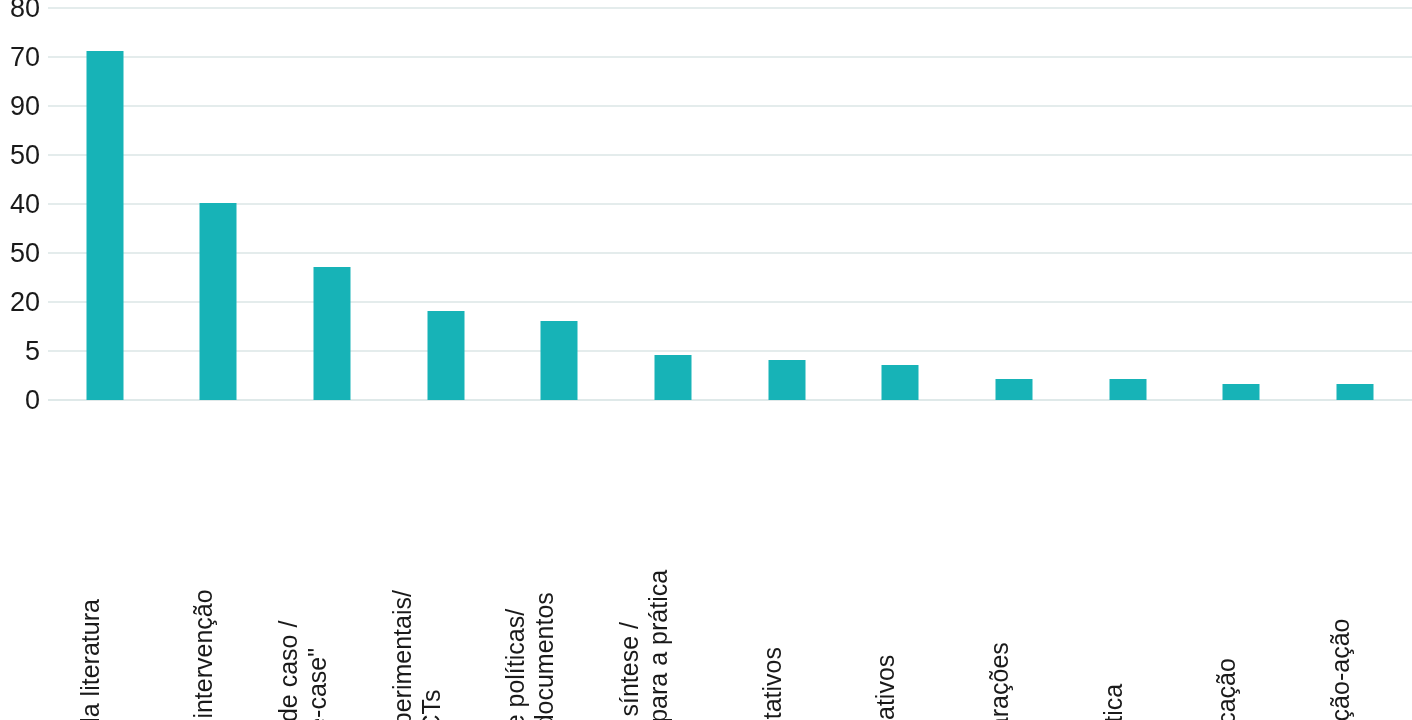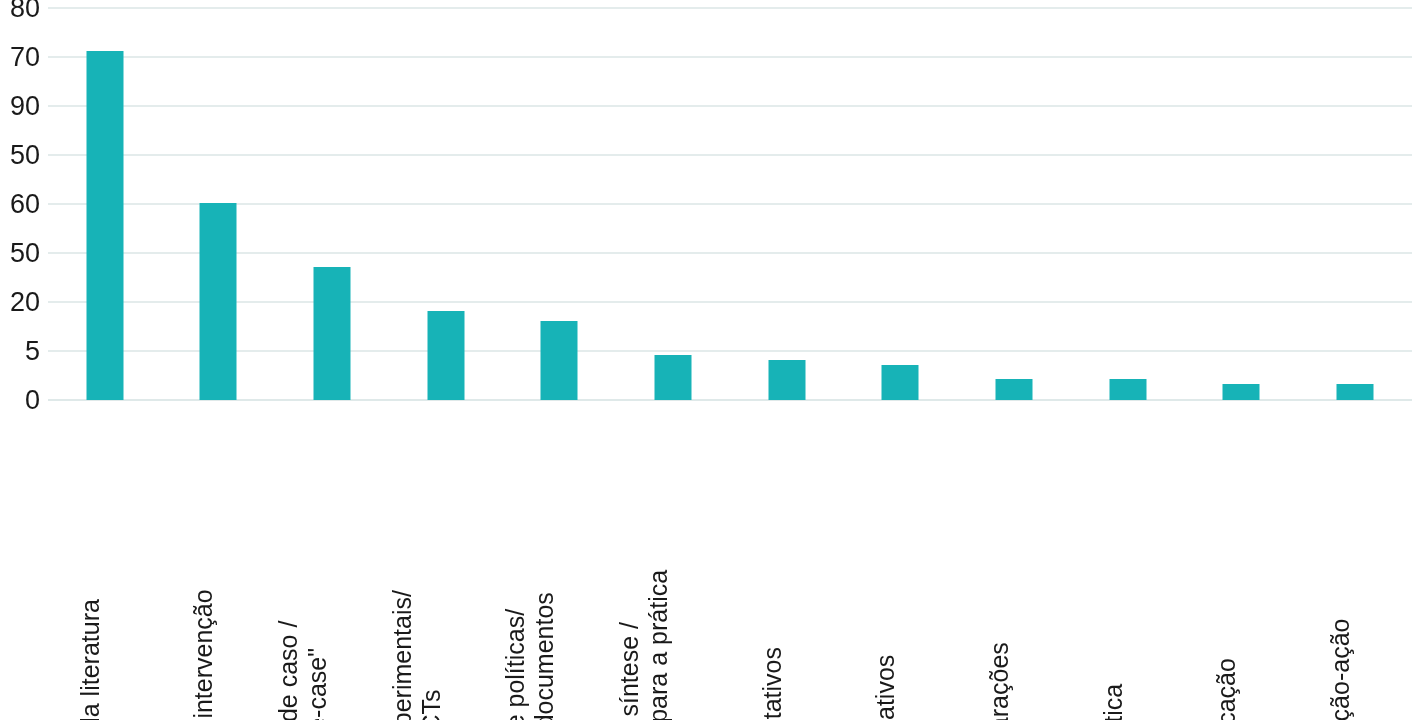--- a/index.html
+++ b/index.html
@@ -109,21 +109,21 @@
 </head>
 <body>
 
 <div id="chart-root">
 
   <div class="y-axis">
       <div class="y-tick-label" style="top: 400px;">0</div>
       <div class="y-tick-label" style="top: 351px;">5</div>
       <div class="y-tick-label" style="top: 302px;">20</div>
       <div class="y-tick-label" style="top: 253px;">50</div>
-      <div class="y-tick-label" style="top: 204px;">60</div>
+      <div class="y-tick-label" style="top: 204px;">40</div>
       <div class="y-tick-label" style="top: 155px;">50</div>
       <div class="y-tick-label" style="top: 106px;">90</div>
       <div class="y-tick-label" style="top: 57px;">70</div>
       <div class="y-tick-label" style="top: 8px;">80</div>
     </div>
 
   <div class="plot-area">
     <div class="gridlines">
         <div class="gridline baseline" style="top: 399px;"></div>
         <div class="gridline" style="top: 350px;"></div>

